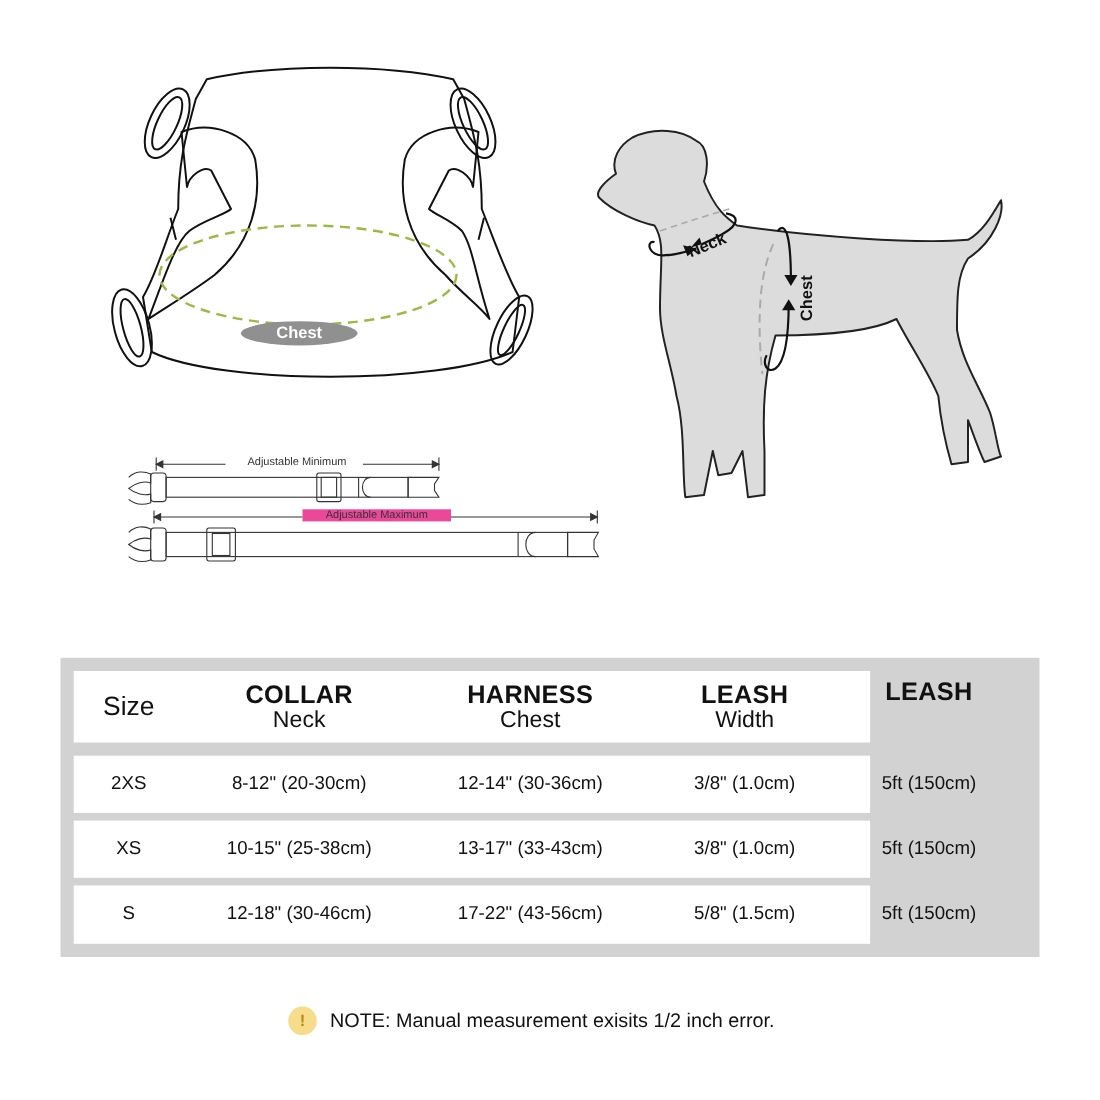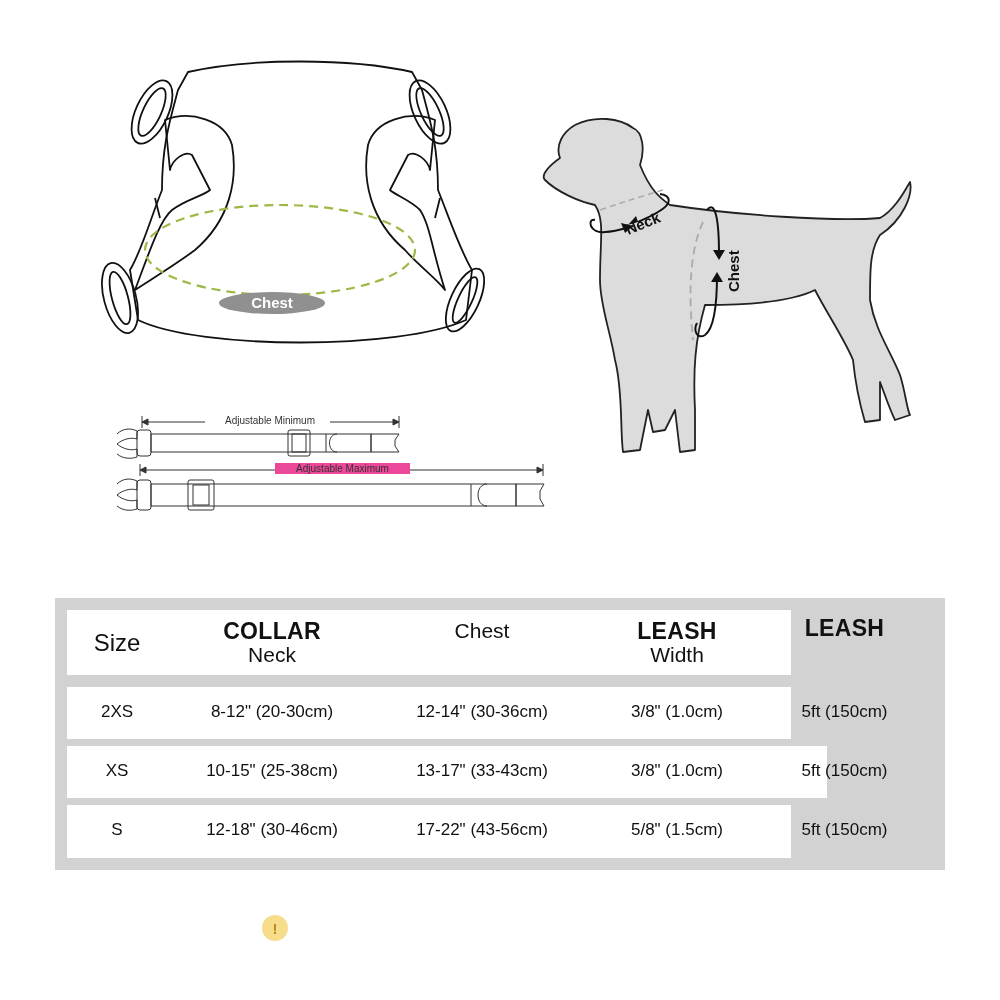--- a/index.html
+++ b/index.html
@@ -120,51 +120,53 @@
 </div>
 
 <div class="tbl">
   <div class="row" style="top:12px;height:65px;">
     <div class="cell c0" style="top:19px;"><span class="size-lbl">Size</span></div>
     <div class="cell c1" style="top:9px;">
       <span class="hdr-big">COLLAR</span>
       <span class="hdr-small">Neck</span>
     </div>
     <div class="cell c2" style="top:9px;">
+      <span class="hdr-big">HARNESS</span>
       <span class="hdr-small">Chest</span>
     </div>
     <div class="cell c3" style="top:9px;">
       <span class="hdr-big">LEASH</span>
       <span class="hdr-small">Width</span>
     </div>
     <div class="cell c4" style="top:6px;">
       <span class="hdr-big">LEASH</span>
     </div>
   </div>
 
   <div class="row" style="top:89px;height:52px;">
     <div class="cell c0 val" style="top:15px;">2XS</div>
     <div class="cell c1 val" style="top:15px;">8-12" (20-30cm)</div>
     <div class="cell c2 val" style="top:15px;">12-14" (30-36cm)</div>
     <div class="cell c3 val" style="top:15px;">3/8" (1.0cm)</div>
     <div class="cell c4 val" style="top:15px;">5ft (150cm)</div>
   </div>
 
-  <div class="row" style="top:148px;height:52px;padding-left:36px;">
+  <div class="row" style="top:148px;height:52px;">
     <div class="cell c0 val" style="top:15px;">XS</div>
     <div class="cell c1 val" style="top:15px;">10-15" (25-38cm)</div>
     <div class="cell c2 val" style="top:15px;">13-17" (33-43cm)</div>
     <div class="cell c3 val" style="top:15px;">3/8" (1.0cm)</div>
     <div class="cell c4 val" style="top:15px;">5ft (150cm)</div>
   </div>
 
   <div class="row" style="top:207px;height:53px;">
     <div class="cell c0 val" style="top:15px;">S</div>
     <div class="cell c1 val" style="top:15px;">12-18" (30-46cm)</div>
     <div class="cell c2 val" style="top:15px;">17-22" (43-56cm)</div>
     <div class="cell c3 val" style="top:15px;">5/8" (1.5cm)</div>
     <div class="cell c4 val" style="top:15px;">5ft (150cm)</div>
   </div>
 </div>
 
 <div class="note">
   <div class="note-icon">!</div>
+  <div class="note-text">NOTE: Manual measurement exisits 1/2  inch error.</div>
 </div>
 
 </body></html>

